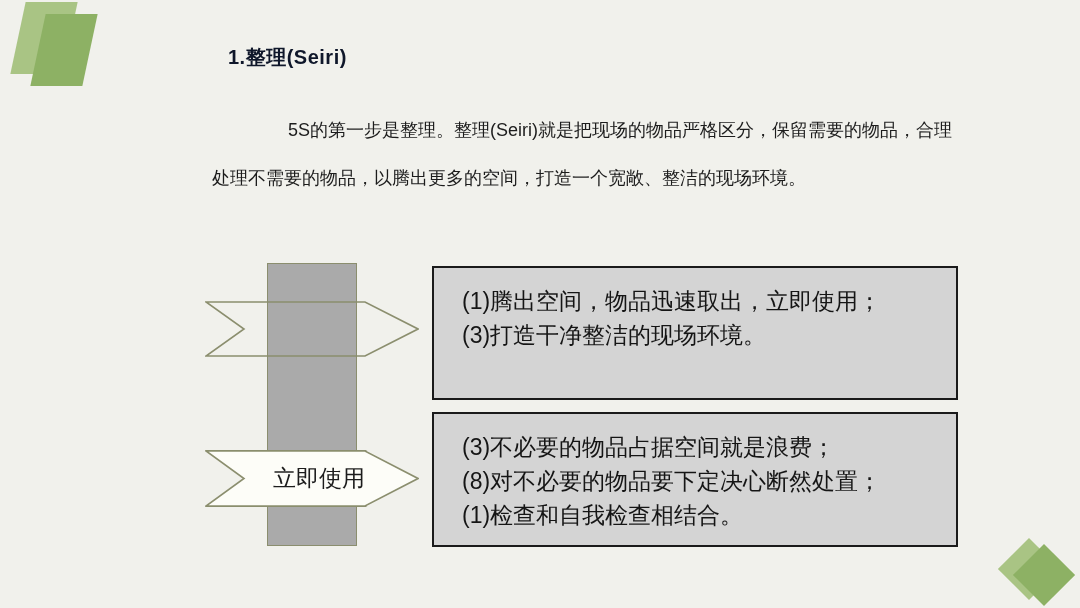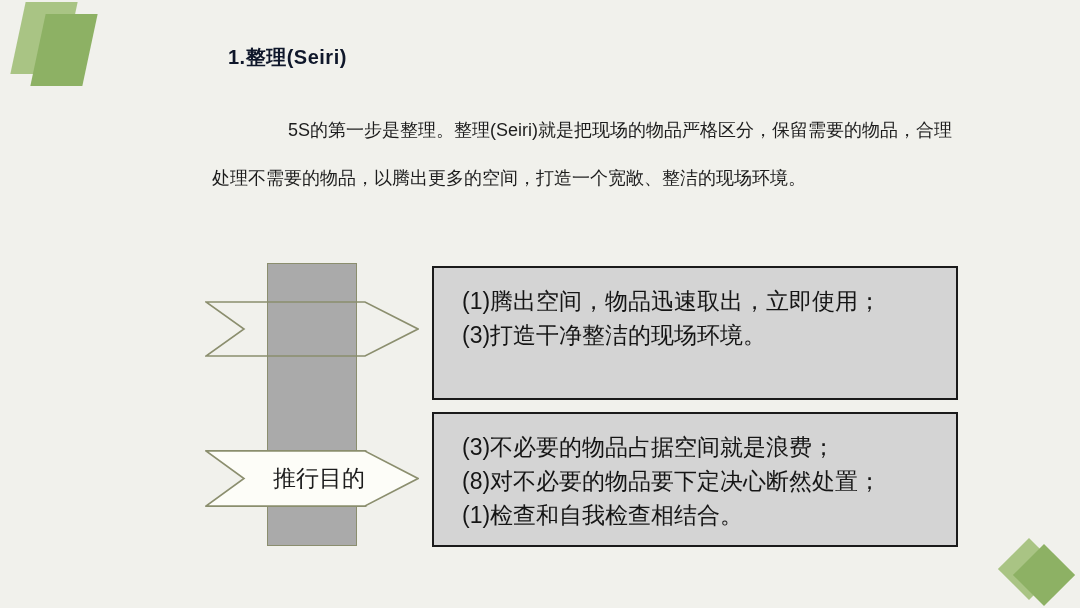--- a/index.html
+++ b/index.html
@@ -145,21 +145,21 @@
 
   <div id="gray-bar"></div>
 
   <div class="chevron-outline" style="top:301px;height:56px;">
     <svg width="214" height="56" viewBox="0 0 214 56">
       <polygon points="1,1 160,1 213,28 160,55 1,55 39,28" fill="none" stroke="#8b8e6e" stroke-width="1.6"></polygon>
     </svg>
   </div>
 
   <div class="chevron" id="chevron-2">
-    <span class="chevron-label">推行目的</span>
+    <span class="chevron-label">立即使用</span>
   </div>
   <div class="chevron-outline" style="top:450px;height:57px;">
     <svg width="214" height="57" viewBox="0 0 214 57">
       <polygon points="1,1 160,1 213,28.5 160,56 1,56 39,28.5" fill="none" stroke="#8b8e6e" stroke-width="1.6"></polygon>
     </svg>
   </div>
 
   <div class="content-box" id="box-1">
     <div class="box-line">(1)腾出空间，物品迅速取出，立即使用；</div>
     <div class="box-line">(3)打造干净整洁的现场环境。</div>

